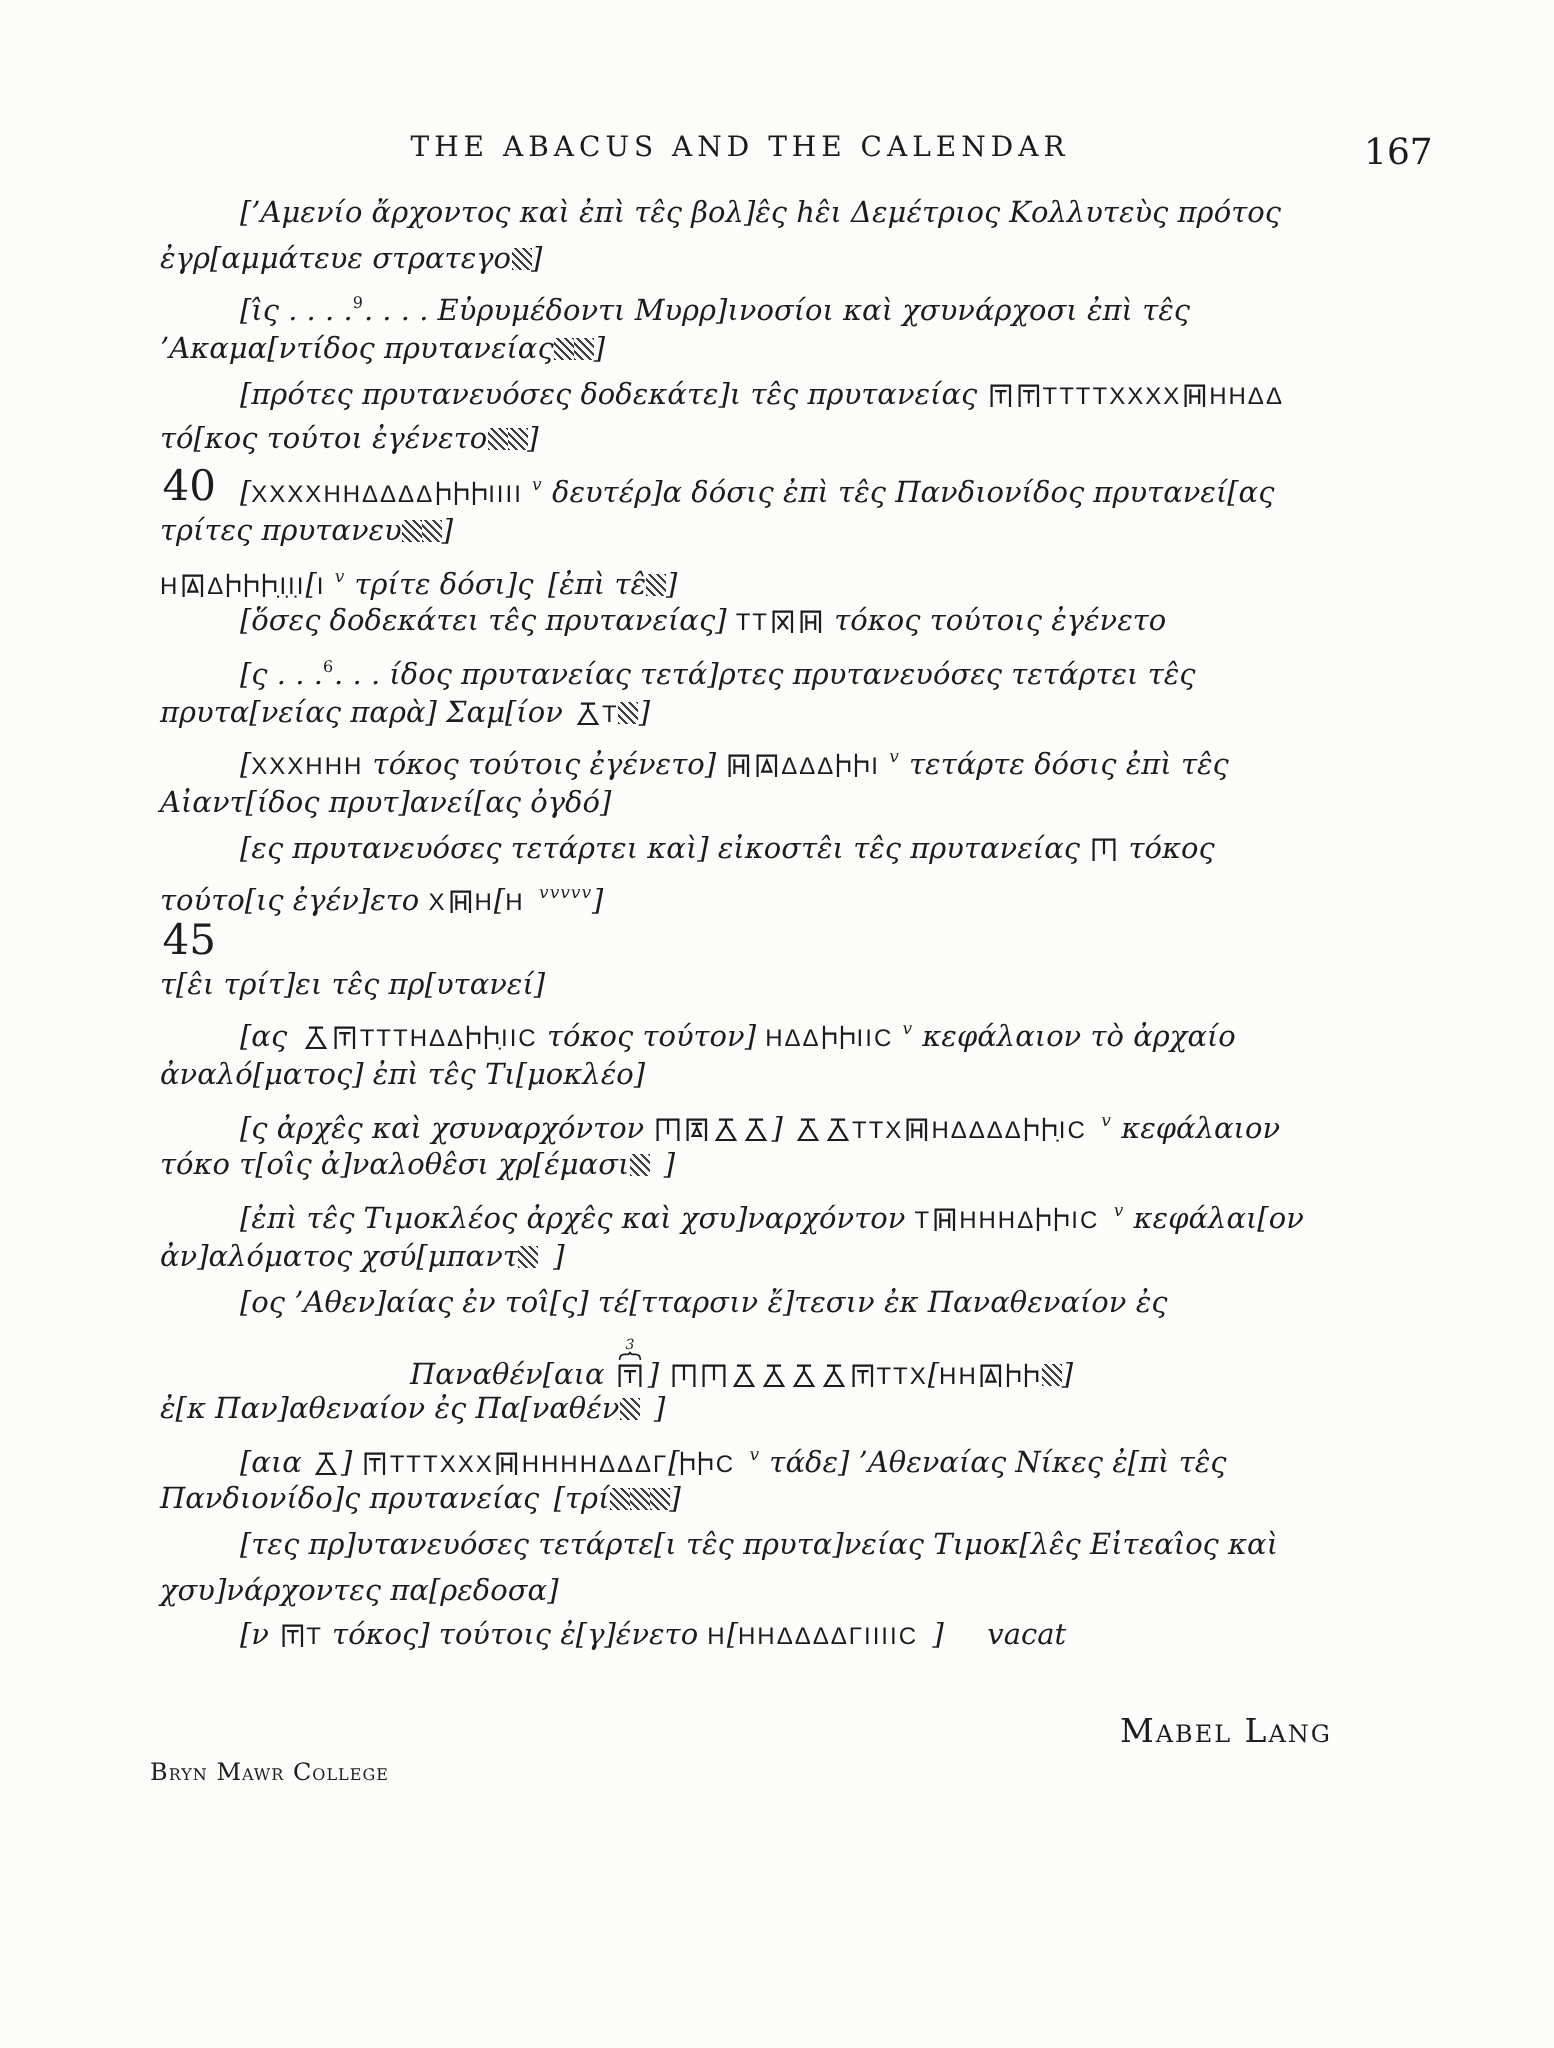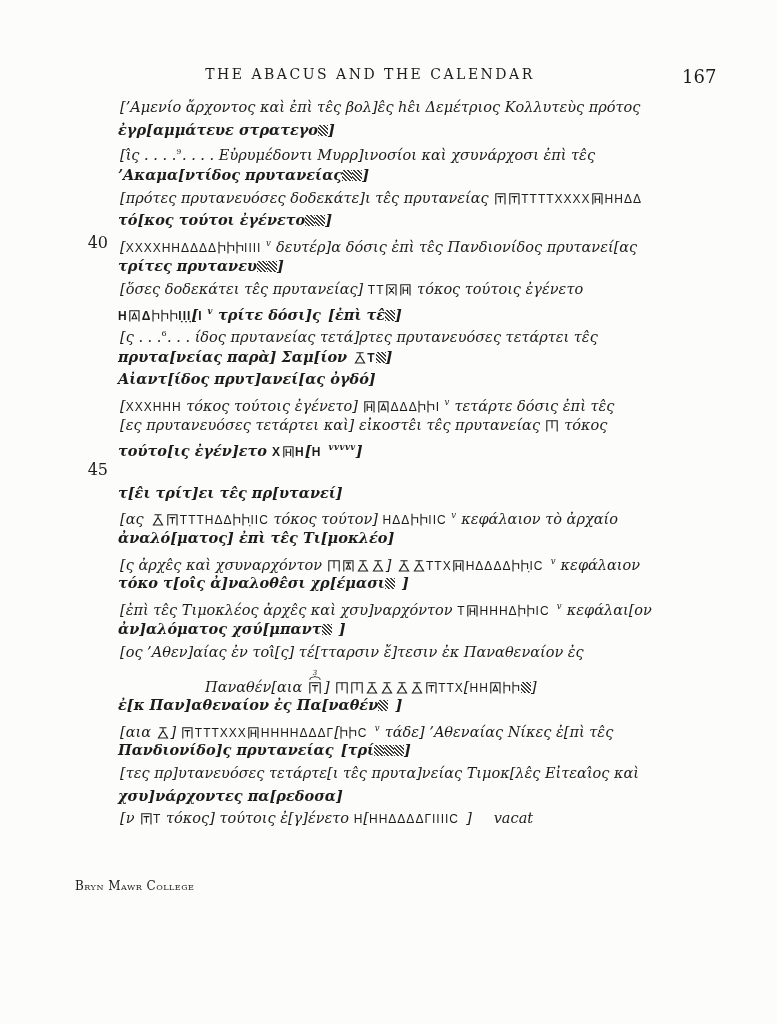--- a/index.html
+++ b/index.html
@@ -4,24 +4,24 @@
 <style>
   html,body{margin:0;padding:0;background:#e8e8e6;}
   .page{position:relative;width:777px;height:1024px;background:#fcfcfa;color:#1c1c1c;
         font-family:"DejaVu Serif",serif;overflow:hidden;margin:0 auto;}
   .header-title{position:absolute;top:66px;left:90px;width:560px;text-align:center;
         font-size:14px;letter-spacing:2.5px;white-space:nowrap;}
   .page-num{position:absolute;top:66px;left:682px;font-size:18px;}
   .bodytext{position:absolute;top:96px;left:0;width:777px;}
   .line{position:relative;white-space:nowrap;height:22.7px;line-height:22.7px;
         font-style:italic;font-size:14.5px;padding-left:120px;}
-  .line.ind{padding-left:118px;font-weight:bold;}
+  .line.ind{padding-left:80px;}
   .line.ind2{padding-left:205px;}
   .line.tall{margin-top:8px;}
-  .lnum{position:absolute;left:78px;width:30px;text-align:right;font-style:normal;font-size:16px;}
+  .lnum{position:absolute;left:78px;width:30px;text-align:right;font-style:normal;font-size:21px;}
   .num{font-style:normal;font-family:"Liberation Sans","DejaVu Sans",sans-serif;
        font-size:12px;letter-spacing:1px;}
   .su{font-size:8.5px;vertical-align:6px;font-style:italic;letter-spacing:0.5px;}
   .su.n{font-style:normal;font-size:8px;}
   .hatch{display:inline-block;width:10px;height:11px;vertical-align:-1px;
        background:repeating-linear-gradient(45deg,#3d3d3d 0,#3d3d3d 1px,transparent 1px,transparent 2.8px);}
   svg.g{display:inline;vertical-align:-1px;margin:0 1.5px;overflow:visible;}
   .footer-author{position:absolute;top:856px;left:0;width:666px;text-align:right;
        font-variant:small-caps;font-size:16.5px;letter-spacing:1px;}
   .footer-affil{position:absolute;top:879px;left:75px;font-variant:small-caps;
@@ -47,48 +47,48 @@
           </svg><span class="num">ΗΗΔΔ</span></span></div>
       <div class="line ind"><span>τό[κος τούτοι ἐγένετο<span class="hatch"></span><span class="hatch"></span>]</span></div>
       <div class="line"><span class="lnum">40</span><span>[<span class="num">ΧΧΧΧΗΗΔΔΔΔ</span><svg class="g" width="8" height="11" viewBox="0 0 8 11" style="margin:0 0.5px">
             <path fill="none" stroke="#1c1c1c" stroke-width="1.1" stroke-linecap="square" d="M1,0.4 L1,11 M1,3.8 L6.6,3.8 M6.6,3.8 L6.6,8.4"></path>
           </svg><svg class="g" width="8" height="11" viewBox="0 0 8 11" style="margin:0 0.5px">
             <path fill="none" stroke="#1c1c1c" stroke-width="1.1" stroke-linecap="square" d="M1,0.4 L1,11 M1,3.8 L6.6,3.8 M6.6,3.8 L6.6,8.4"></path>
           </svg><svg class="g" width="8" height="11" viewBox="0 0 8 11" style="margin:0 0.5px">
             <path fill="none" stroke="#1c1c1c" stroke-width="1.1" stroke-linecap="square" d="M1,0.4 L1,11 M1,3.8 L6.6,3.8 M6.6,3.8 L6.6,8.4"></path>
           </svg><span class="num">ΙΙΙΙ</span> <span class="su">v</span> δευτέρ]α δόσις ἐπὶ τε̂ς Πανδιονίδος πρυτανεί[ας</span></div>
       <div class="line ind"><span>τρίτες πρυτανευ<span class="hatch"></span><span class="hatch"></span>]</span></div>
-      <div class="line"><span>[ὅσες δοδεκάτει τε̂ς πρυτανείας] <span class="num">ΤΤ</span><svg class="g" width="11" height="11" viewBox="0 0 11 11">
-            <path fill="none" stroke="#1c1c1c" stroke-width="1.1" stroke-linecap="square" d="M0.8,11 L0.8,0.8 L10,0.8 L10,11 M3.2,3.4 L7.6,9.2 M7.6,3.4 L3.2,9.2"></path>
-          </svg><svg class="g" width="11" height="11" viewBox="0 0 11 11">
-            <path fill="none" stroke="#1c1c1c" stroke-width="1.1" stroke-linecap="square" d="M0.8,11 L0.8,0.8 L10,0.8 L10,11 M3.2,3.2 L3.2,9.4 M7.6,3.2 L7.6,9.4 M3.2,6.2 L7.6,6.2"></path>
-          </svg> τόκος τούτοις ἐγένετο</span></div>
       <div class="line ind"><span><span class="num">Η</span><svg class="g" width="11" height="11" viewBox="0 0 11 11">
             <path fill="none" stroke="#1c1c1c" stroke-width="1.1" stroke-linecap="square" d="M0.8,11 L0.8,0.8 L10,0.8 L10,11 M5.4,3.2 L7.7,8.8 L3.1,8.8 Z"></path>
           </svg><span class="num">Δ</span><svg class="g" width="8" height="11" viewBox="0 0 8 11" style="margin:0 0.5px">
             <path fill="none" stroke="#1c1c1c" stroke-width="1.1" stroke-linecap="square" d="M1,0.4 L1,11 M1,3.8 L6.6,3.8 M6.6,3.8 L6.6,8.4"></path>
           </svg><svg class="g" width="8" height="11" viewBox="0 0 8 11" style="margin:0 0.5px">
             <path fill="none" stroke="#1c1c1c" stroke-width="1.1" stroke-linecap="square" d="M1,0.4 L1,11 M1,3.8 L6.6,3.8 M6.6,3.8 L6.6,8.4"></path>
           </svg><svg class="g" width="8" height="11" viewBox="0 0 8 11" style="margin:0 0.5px">
             <path fill="none" stroke="#1c1c1c" stroke-width="1.1" stroke-linecap="square" d="M1,0.4 L1,11 M1,3.8 L6.6,3.8 M6.6,3.8 L6.6,8.4"></path>
           </svg><span class="num">Ι̣Ι̣Ι̣</span>[<span class="num">Ι</span> <span class="su">v</span> τρίτε δόσι]ς [ἐπὶ τε̂<span class="hatch"></span>]</span></div>
+      <div class="line"><span>[ὅσες δοδεκάτει τε̂ς πρυτανείας] <span class="num">ΤΤ</span><svg class="g" width="11" height="11" viewBox="0 0 11 11">
+            <path fill="none" stroke="#1c1c1c" stroke-width="1.1" stroke-linecap="square" d="M0.8,11 L0.8,0.8 L10,0.8 L10,11 M3.2,3.4 L7.6,9.2 M7.6,3.4 L3.2,9.2"></path>
+          </svg><svg class="g" width="11" height="11" viewBox="0 0 11 11">
+            <path fill="none" stroke="#1c1c1c" stroke-width="1.1" stroke-linecap="square" d="M0.8,11 L0.8,0.8 L10,0.8 L10,11 M3.2,3.2 L3.2,9.4 M7.6,3.2 L7.6,9.4 M3.2,6.2 L7.6,6.2"></path>
+          </svg> τόκος τούτοις ἐγένετο</span></div>
       <div class="line"><span>[ς . . .<span class="su n">6</span>. . . ίδος πρυτανείας τετά]ρτες πρυτανευόσες τετάρτει τε̂ς</span></div>
       <div class="line ind"><span>πρυτα[νείας παρὰ] Σαμ[ίον <svg class="g" width="12" height="11" viewBox="0 0 12 11">
             <path fill="none" stroke="#1c1c1c" stroke-width="1.1" stroke-linecap="square" d="M3,0.8 L9,0.8 M6,0.8 L6,3.6 M6,3.6 L10.6,11 L1.4,11 Z"></path>
           </svg><span class="num">Τ</span><span class="hatch"></span>]</span></div>
-      <div class="line ind"><span>Αἰαντ[ίδος πρυτ]ανεί[ας ὀγδό]</span></div>
       <div class="line"><span>[<span class="num">ΧΧΧΗΗΗ</span> τόκος τούτοις ἐγένετο] <svg class="g" width="11" height="11" viewBox="0 0 11 11">
             <path fill="none" stroke="#1c1c1c" stroke-width="1.1" stroke-linecap="square" d="M0.8,11 L0.8,0.8 L10,0.8 L10,11 M3.2,3.2 L3.2,9.4 M7.6,3.2 L7.6,9.4 M3.2,6.2 L7.6,6.2"></path>
           </svg><svg class="g" width="11" height="11" viewBox="0 0 11 11">
             <path fill="none" stroke="#1c1c1c" stroke-width="1.1" stroke-linecap="square" d="M0.8,11 L0.8,0.8 L10,0.8 L10,11 M5.4,3.2 L7.7,8.8 L3.1,8.8 Z"></path>
           </svg><span class="num">ΔΔΔ</span><svg class="g" width="8" height="11" viewBox="0 0 8 11" style="margin:0 0.5px">
             <path fill="none" stroke="#1c1c1c" stroke-width="1.1" stroke-linecap="square" d="M1,0.4 L1,11 M1,3.8 L6.6,3.8 M6.6,3.8 L6.6,8.4"></path>
           </svg><svg class="g" width="8" height="11" viewBox="0 0 8 11" style="margin:0 0.5px">
             <path fill="none" stroke="#1c1c1c" stroke-width="1.1" stroke-linecap="square" d="M1,0.4 L1,11 M1,3.8 L6.6,3.8 M6.6,3.8 L6.6,8.4"></path>
           </svg><span class="num">Ι</span> <span class="su">v</span> τετάρτε δόσις ἐπὶ τε̂ς</span></div>
+      <div class="line ind"><span>Αἰαντ[ίδος πρυτ]ανεί[ας ὀγδό]</span></div>
       <div class="line"><span>[ες πρυτανευόσες τετάρτει καὶ] εἰκοστε̂ι τε̂ς πρυτανείας <svg class="g" width="12" height="11" viewBox="0 0 12 11">
             <path fill="none" stroke="#1c1c1c" stroke-width="1.1" stroke-linecap="square" d="M0.8,0.8 L11.2,0.8 M0.8,0.8 L0.8,11 M11.2,0.8 L11.2,11 M6,0.8 L6,7.6"></path>
           </svg> τόκος</span></div>
       <div class="line ind"><span>τούτο[ις ἐγέν]ετο <span class="num">Χ</span><svg class="g" width="11" height="11" viewBox="0 0 11 11">
             <path fill="none" stroke="#1c1c1c" stroke-width="1.1" stroke-linecap="square" d="M0.8,11 L0.8,0.8 L10,0.8 L10,11 M3.2,3.2 L3.2,9.4 M7.6,3.2 L7.6,9.4 M3.2,6.2 L7.6,6.2"></path>
           </svg><span class="num">Η</span>[<span class="num">Η</span> <span class="su">vvvvv</span>]</span></div>
       <div class="line"><span class="lnum">45</span></div>
       <div class="line ind"><span>τ[ε̂ι τρίτ]ει τε̂ς πρ[υτανεί]</span></div>
       <div class="line"><span>[ας <svg class="g" width="12" height="11" viewBox="0 0 12 11">
             <path fill="none" stroke="#1c1c1c" stroke-width="1.1" stroke-linecap="square" d="M3,0.8 L9,0.8 M6,0.8 L6,3.6 M6,3.6 L10.6,11 L1.4,11 Z"></path>
@@ -170,14 +170,15 @@
           </svg><svg class="g" width="8" height="11" viewBox="0 0 8 11" style="margin:0 0.5px">
             <path fill="none" stroke="#1c1c1c" stroke-width="1.1" stroke-linecap="square" d="M1,0.4 L1,11 M1,3.8 L6.6,3.8 M6.6,3.8 L6.6,8.4"></path>
           </svg><span class="num">Ϲ</span> <span class="su">v</span> τάδε] ’Αθεναίας Νίκες ἐ[πὶ τε̂ς</span></div>
       <div class="line ind"><span>Πανδιονίδο]ς πρυτανείας [τρί<span class="hatch"></span><span class="hatch"></span><span class="hatch"></span>]</span></div>
       <div class="line"><span>[τες πρ]υτανευόσες τετάρτε[ι τε̂ς πρυτα]νείας Τιμοκ[λε̂ς Εἰτεαι̂ος καὶ</span></div>
       <div class="line ind"><span>χσυ]νάρχοντες πα[ρεδοσα]</span></div>
       <div class="line"><span>[ν <svg class="g" width="11" height="11" viewBox="0 0 11 11">
             <path fill="none" stroke="#1c1c1c" stroke-width="1.1" stroke-linecap="square" d="M0.8,11 L0.8,0.8 L10,0.8 L10,11 M3.1,3.6 L7.7,3.6 M5.4,3.6 L5.4,9.2"></path>
           </svg><span class="num">Τ</span> τόκος] τούτοις ἐ[γ]ένετο <span class="num">Η</span>[<span class="num">ΗΗΔΔΔΔΓΙΙΙΙϹ</span> ]  vacat</span></div>
     </div>
+  <div class="footer-author">Mabel Lang</div>
   <div class="footer-affil">Bryn Mawr College</div>
 </div>
 
 </body></html>

